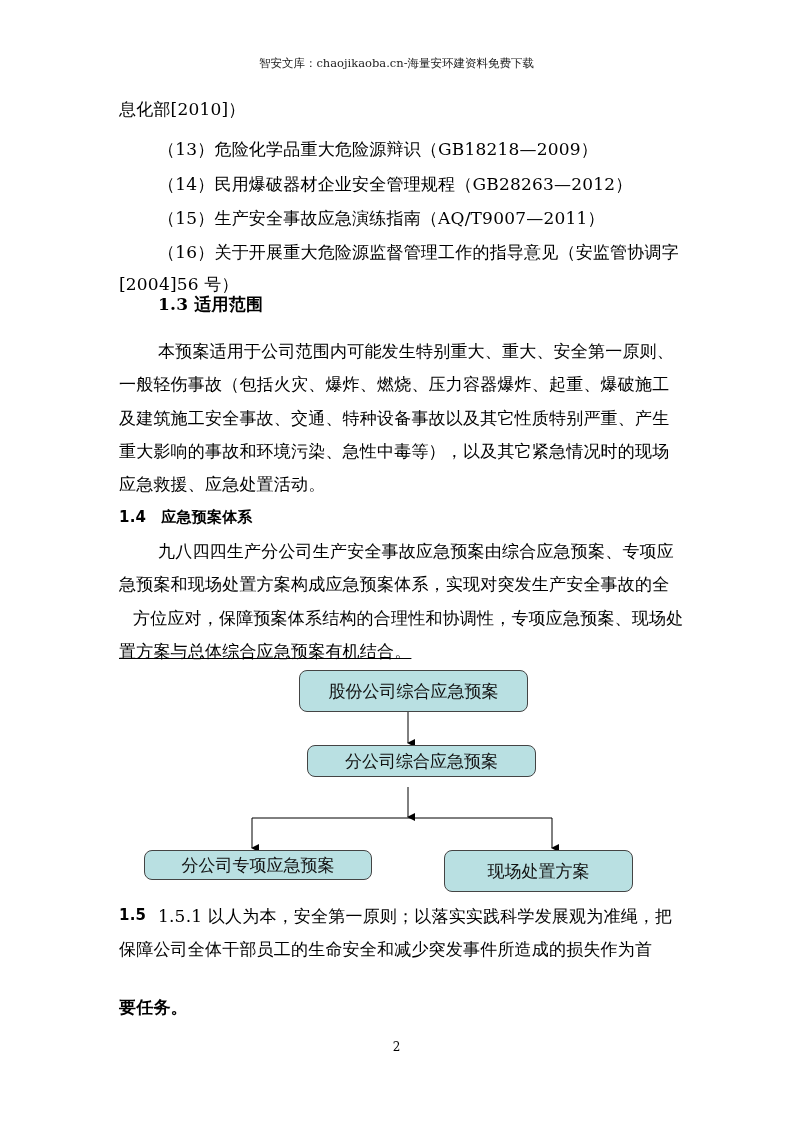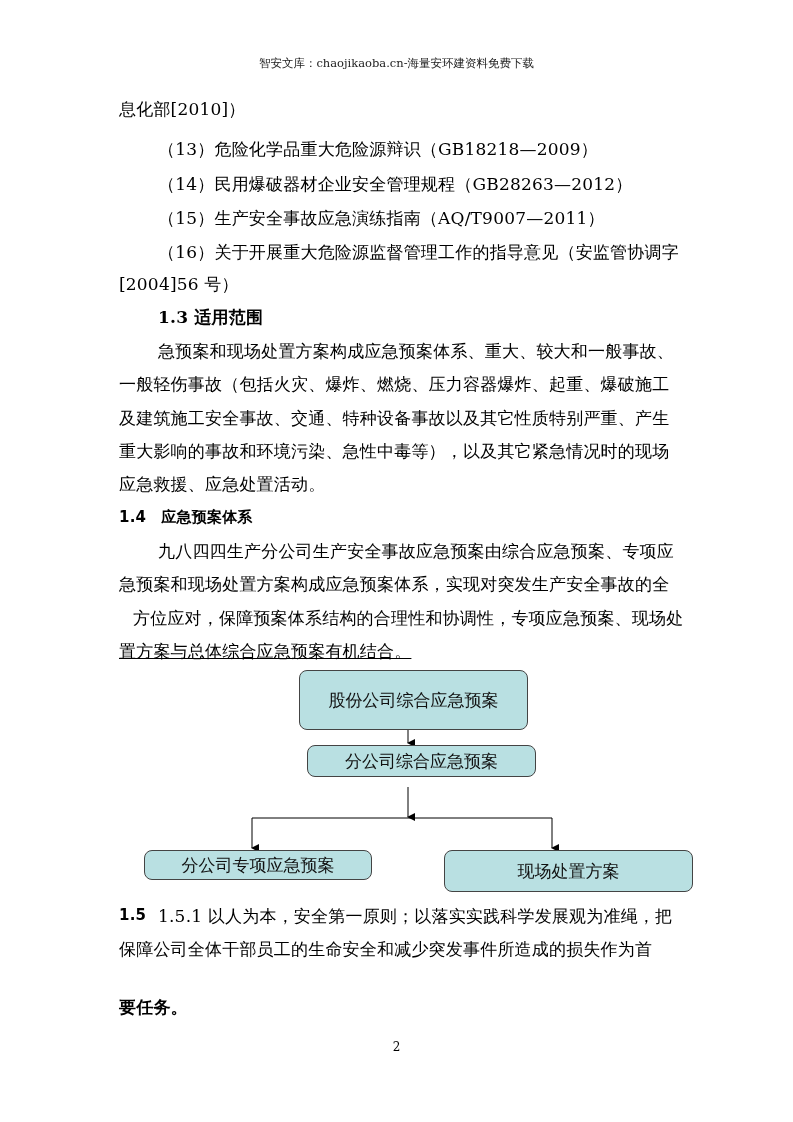--- a/index.html
+++ b/index.html
@@ -22,22 +22,22 @@
 
 <div class="header">智安文库：chaojikaoba.cn-海量安环建资料免费下载</div>
 
 <div class="line" style="top:98px;">息化部[2010]）</div>
 <div class="line indent" style="top:138px;">（13）危险化学品重大危险源辩识（GB18218—2009）</div>
 <div class="line indent" style="top:173px;">（14）民用爆破器材企业安全管理规程（GB28263—2012）</div>
 <div class="line indent" style="top:207px;">（15）生产安全事故应急演练指南（AQ/T9007—2011）</div>
 <div class="line indent" style="top:241px;">（16）关于开展重大危险源监督管理工作的指导意见（安监管协调字</div>
 <div class="line" style="top:273px;">[2004]56 号）</div>
 
-<div class="line indent h-bold" style="top:306px;text-align:center;">1.3 适用范围</div>
-<div class="line indent" style="top:340px;">急预案和现场处置方案构成应急预案体系、重大、较大和一般事故、</div>
+<div class="line indent h-bold" style="top:293px;text-align:center;">1.3 适用范围</div>
+<div class="line indent" style="top:340px;">本预案适用于公司范围内可能发生特别重大、重大、安全第一原则、</div>
 <div class="line" style="top:373px;">一般轻伤事故（包括火灾、爆炸、燃烧、压力容器爆炸、起重、爆破施工</div>
 <div class="line" style="top:407px;">及建筑施工安全事故、交通、特种设备事故以及其它性质特别严重、产生</div>
 <div class="line" style="top:440px;">重大影响的事故和环境污染、急性中毒等），以及其它紧急情况时的现场</div>
 <div class="line" style="top:473px;">应急救援、应急处置活动。</div>
 
 <div class="line h-sans" style="top:506px;">1.4　应急预案体系</div>
 <div class="line indent" style="top:540px;">九八四四生产分公司生产安全事故应急预案由综合应急预案、专项应</div>
 <div class="line" style="top:573px;">急预案和现场处置方案构成应急预案体系，实现对突发生产安全事故的全</div>
 <div class="line" style="top:607px;margin-left:14px;">方位应对，保障预案体系结构的合理性和协调性，专项应急预案、现场处</div>
 <div class="line" style="top:640px;text-decoration:underline;">置方案与总体综合应急预案有机结合。</div>
@@ -50,22 +50,22 @@
       <path d="M0,0 L8,0 L4,8 z" fill="#000"></path>
     </marker>
   </defs>
   <line x1="408" y1="712" x2="408" y2="743" stroke="#000" stroke-width="1" marker-end="url(#arr)"></line>
   <line x1="408" y1="787" x2="408" y2="817" stroke="#000" stroke-width="1" marker-end="url(#arr)"></line>
   <line x1="252" y1="818" x2="552" y2="818" stroke="#000" stroke-width="1"></line>
   <line x1="252" y1="818" x2="252" y2="848" stroke="#000" stroke-width="1" marker-end="url(#arr)"></line>
   <line x1="552" y1="818" x2="552" y2="848" stroke="#000" stroke-width="1" marker-end="url(#arr)"></line>
 </svg>
 
-<div class="box" style="left:299px; top:670px; width:229px; height:60px;">股份公司综合应急预案</div>
+<div class="box" style="left:299px; top:670px; width:229px; height:42px;">股份公司综合应急预案</div>
 <div class="box" style="left:299px; top:745px; width:229px; height:32px;margin-left:8px;">分公司综合应急预案</div>
 <div class="box" style="left:144px; top:850px; width:228px; height:30px;">分公司专项应急预案</div>
-<div class="box" style="left:444px; top:850px; width:249px; height:42px;">现场处置方案</div>
+<div class="box" style="left:444px; top:850px; width:189px; height:42px;">现场处置方案</div>
 
 <div class="line indent" style="top:905px;">1.5.1 以人为本，安全第一原则；以落实实践科学发展观为准绳，把</div>
 <div class="line" style="top:938px;">保障公司全体干部员工的生命安全和减少突发事件所造成的损失作为首</div>
 <div class="line" style="top:996px;font-weight:bold;">要任务。</div>
 
 <div class="page-num">2</div>
 
 </body></html>

